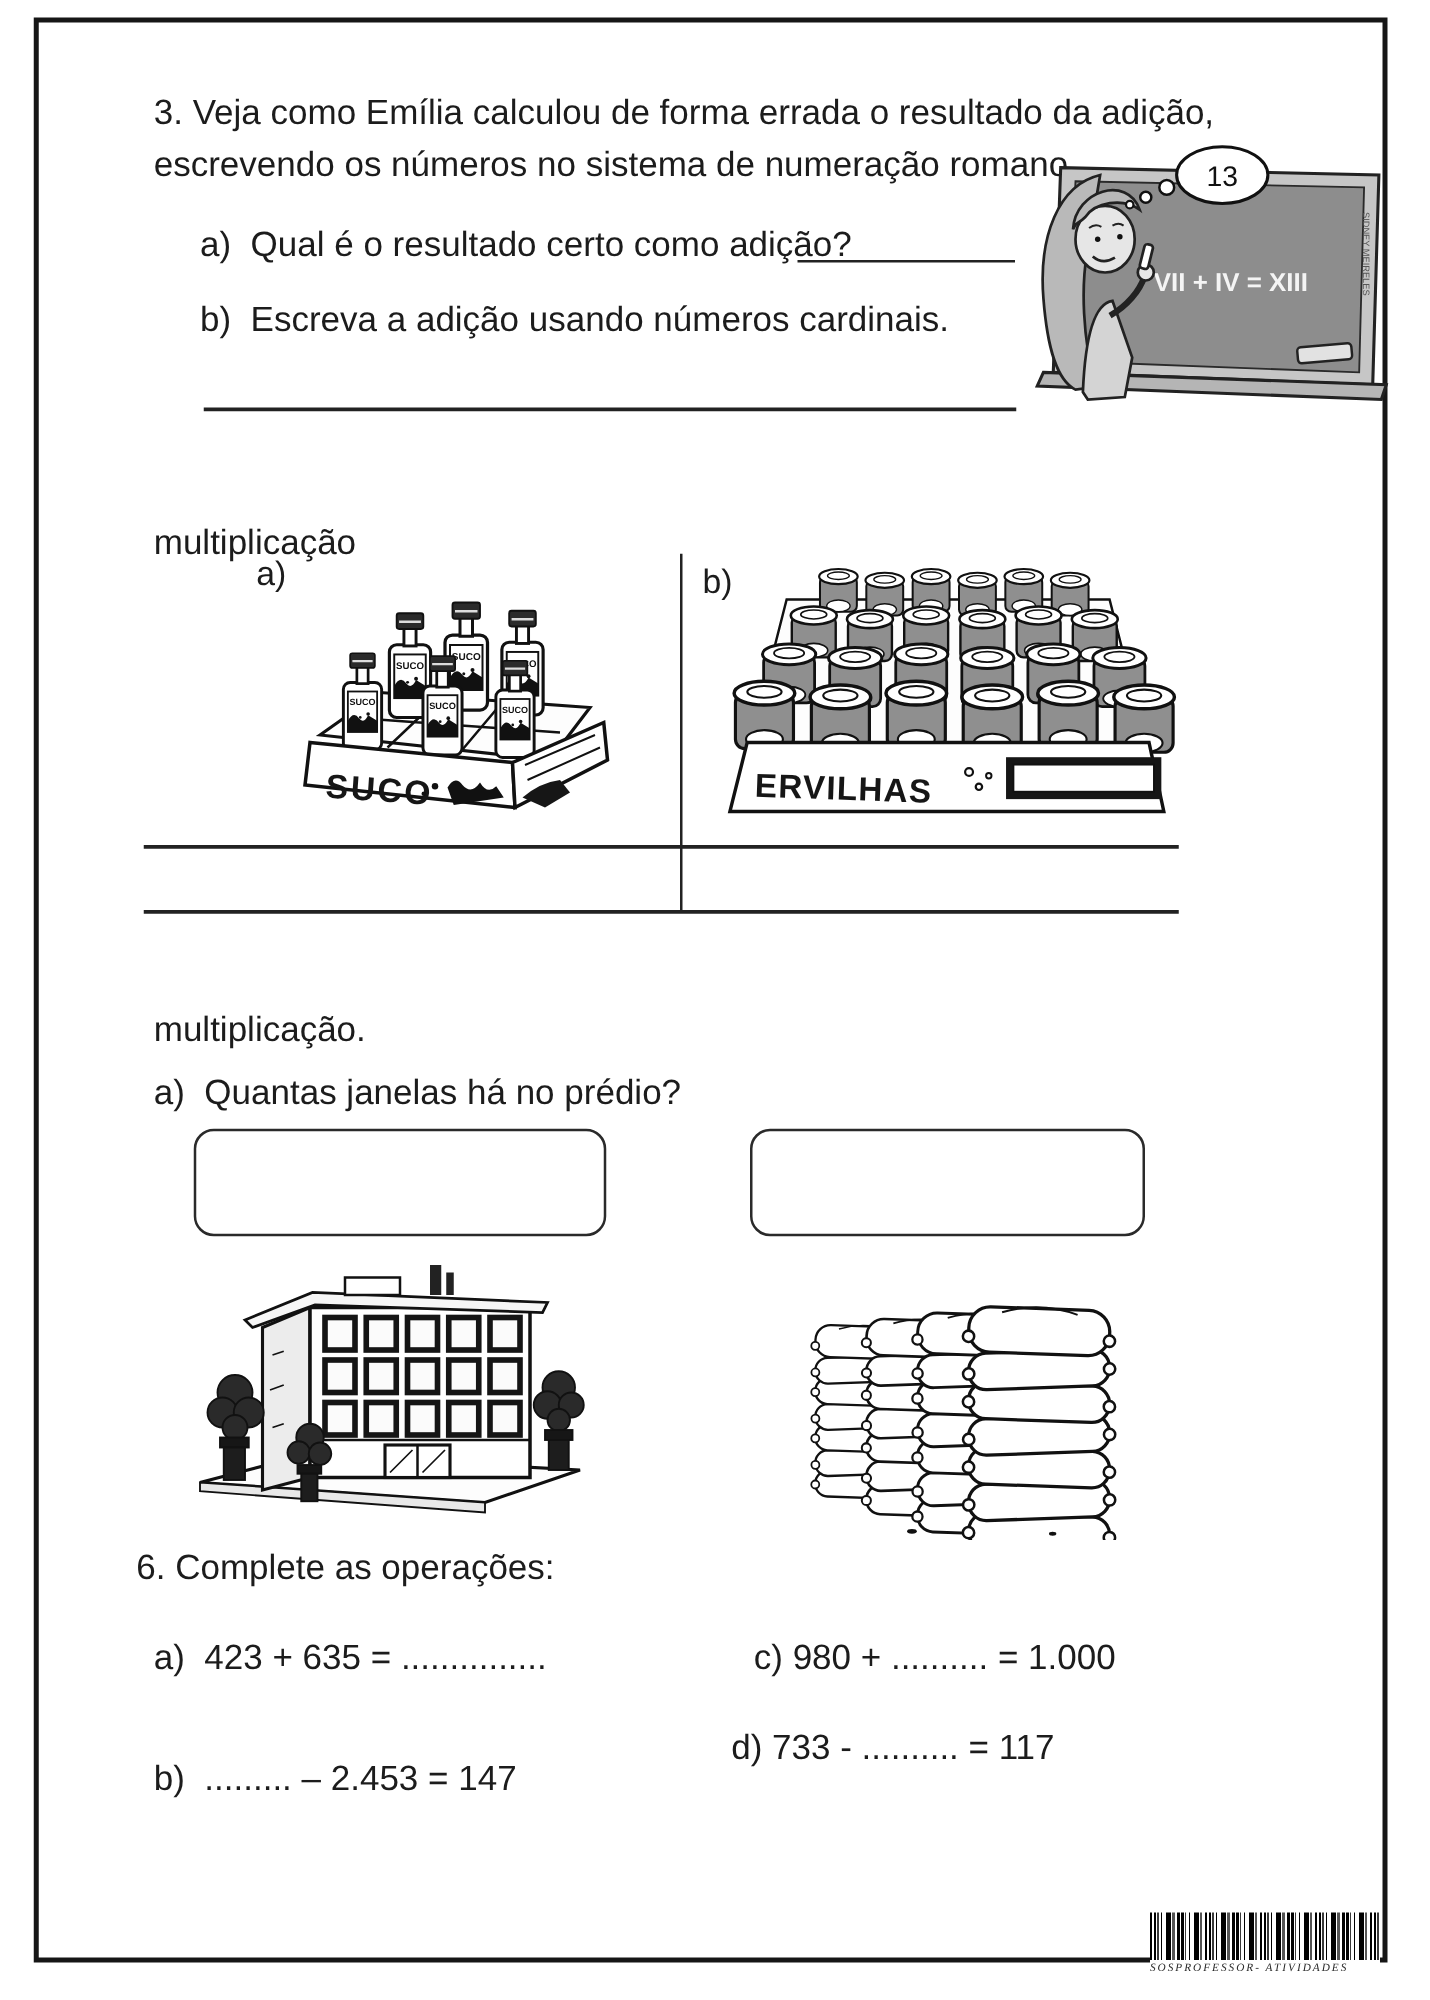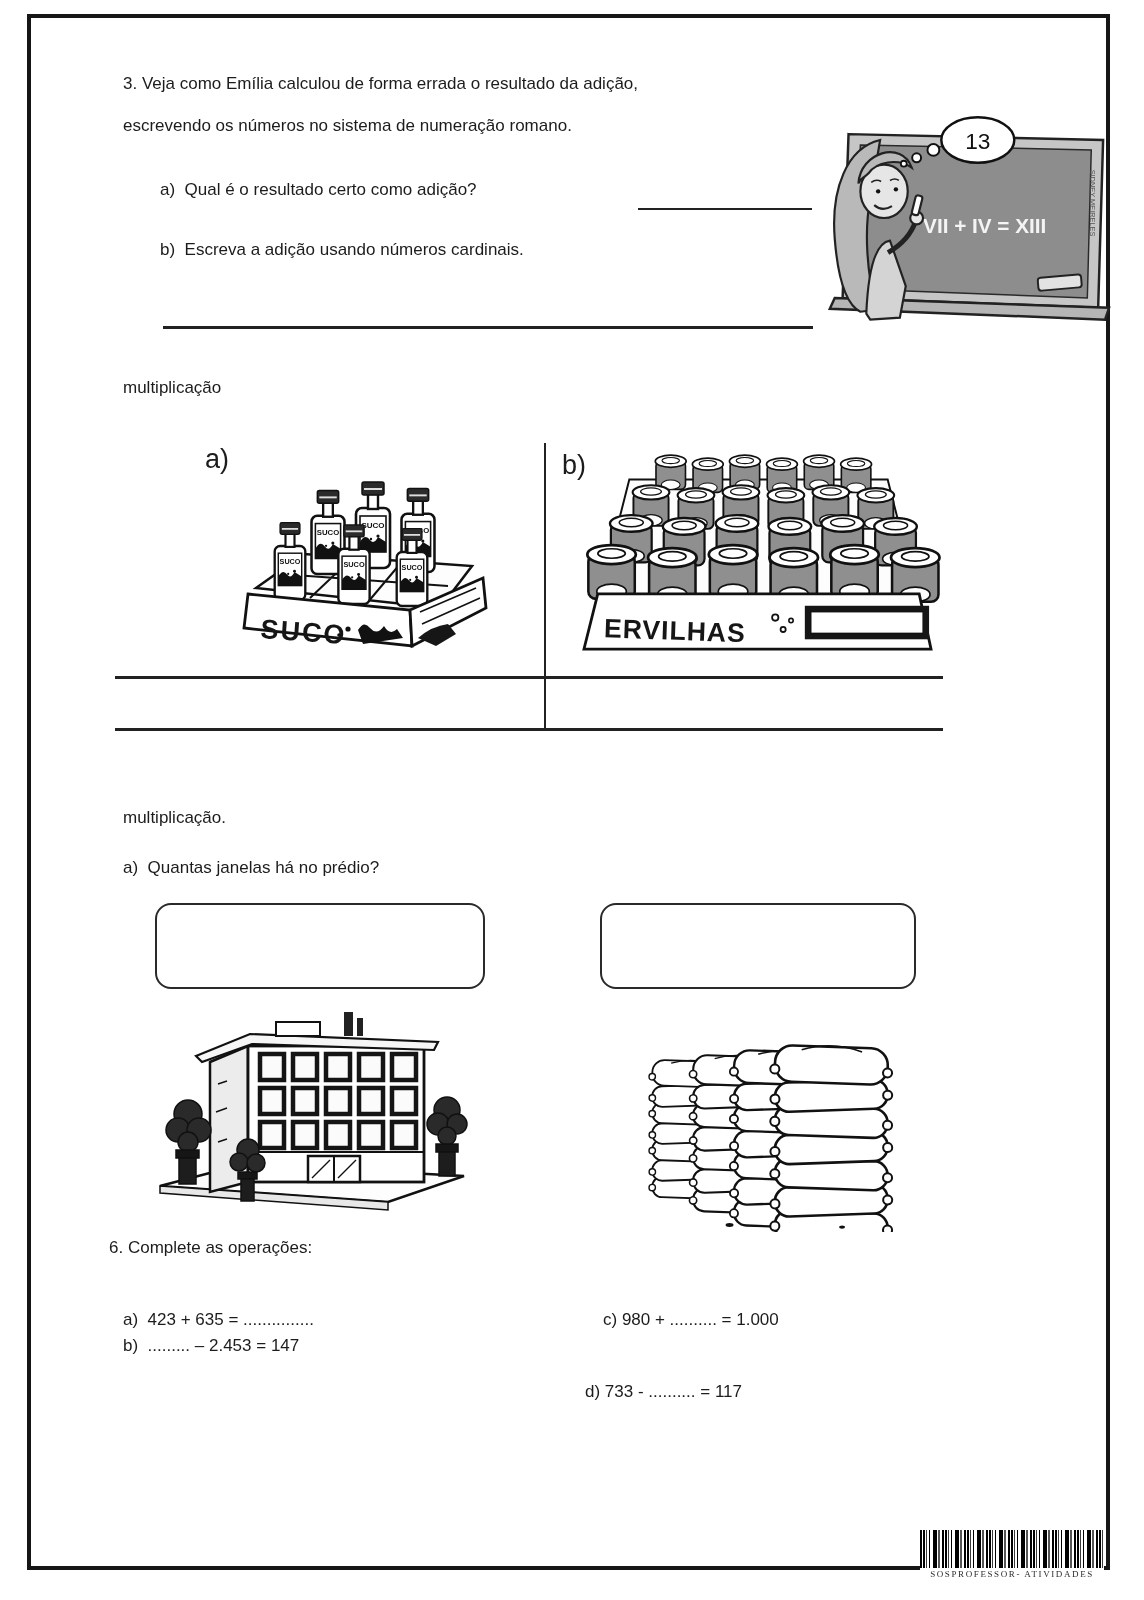--- a/index.html
+++ b/index.html
@@ -1,33 +1,33 @@
 <!DOCTYPE html>
 <html><head>
 <meta charset="utf-8">
 <style>
   html,body{margin:0;padding:0;background:#fff;}
   .page{position:relative;width:1144px;height:1600px;background:#fff;overflow:hidden;
         font-family:"Liberation Sans",sans-serif;color:#1c1c1c;}
   .frame{position:absolute;left:27px;top:14px;width:1083px;height:1556px;
          border:4px solid #161616;box-sizing:border-box;z-index:1;}
-  .t{position:absolute;white-space:pre;font-size:17px;line-height:1.15;z-index:2;}
+  .t{position:absolute;white-space:pre;font-size:28px;line-height:1.15;z-index:2;}
   .lbl{position:absolute;white-space:pre;font-size:27px;z-index:2;}
   .hline{position:absolute;border-top:3px solid #222;z-index:2;}
   .uline{position:absolute;border-top:2px solid #222;z-index:2;}
   .vline{position:absolute;border-left:2px solid #222;z-index:2;}
   .abox{position:absolute;border:2.5px solid #2a2a2a;border-radius:16px;background:#fff;z-index:2;}
   .illus{position:absolute;z-index:2;}
   .barcode-patch{position:absolute;left:933px;top:1558px;width:158px;height:14px;background:#fff;z-index:2;}
   .barcode{position:absolute;left:920px;top:1530px;width:184px;z-index:3;background:#fff;}
   .barcode .bars{height:38px;background:repeating-linear-gradient(90deg,
       #000 0 2px,#fff 2px 3px,#000 3px 5px,#fff 5px 6px,#3a3a3a 6px 7px,#fff 7px 9px,
       #000 9px 10px,#fff 10px 13px,#000 13px 17px,#fff 17px 18px,#555 18px 20px,#fff 20px 22px);}
   .barcode .btext{font-family:"Liberation Serif",serif;font-size:9px;letter-spacing:1.6px;
-      text-align:center;color:#2b2b2b;margin-top:1px;white-space:pre;}
+      text-align:left;color:#2b2b2b;margin-top:1px;white-space:pre;font-style:italic;}
   svg text{font-family:"Liberation Sans",sans-serif;}
 </style>
 </head>
 <body>
 
 <div class="page">
   <div class="frame"></div>
 
   <div class="t" style="left:123px;top:74px">3. Veja como Emília calculou de forma errada o resultado da adição,</div>
   <div class="t" style="left:123px;top:116px">escrevendo os números no sistema de numeração romano.</div>
@@ -59,21 +59,21 @@
     </g>
     <g>
       <circle cx="90" cy="52" r="3" fill="#fff" stroke="#111" stroke-width="1.8"></circle>
       <circle cx="103" cy="46" r="4.5" fill="#fff" stroke="#111" stroke-width="2"></circle>
       <circle cx="120" cy="38" r="6" fill="#fff" stroke="#111" stroke-width="2"></circle>
       <ellipse cx="165" cy="28" rx="37" ry="23" fill="#fff" stroke="#111" stroke-width="2.5"></ellipse>
       <text x="165" y="37" font-size="23" text-anchor="middle" fill="#111">13</text>
     </g>
   </svg>
 
-  <div class="t" style="left:123px;top:378px">multiplicação</div>
+  <div class="t" style="left:123px;top:418px">multiplicação</div>
   <div class="lbl" style="left:205px;top:444px">a)</div>
   <div class="lbl" style="left:562px;top:450px">b)</div>
 
   <svg class="illus" style="left:240px;top:452px" width="255" height="200" viewBox="0 0 255 200">
     <polygon points="16,136 64,102 232,114 200,156" fill="#fdfdfd" stroke="#111" stroke-width="2.5"></polygon>
     <path d="M70,146 L108,110 M128,150 L160,112 M40,122 L208,134" stroke="#111" stroke-width="2" fill="none"></path>
     <g id="bottles">
         <g transform="translate(88,122) scale(0.97)">
           <rect x="-17" y="-60" width="34" height="60" rx="6" fill="#fff" stroke="#111" stroke-width="2.6"></rect>
           <rect x="-5" y="-74" width="10" height="15" fill="#fff" stroke="#111" stroke-width="2.4"></rect>
@@ -520,21 +520,21 @@
           <path d="M-30,-18 q30,-10 60,0" fill="none" stroke="#111" stroke-width="1.6"></path>
         </g>
       </g>
     <ellipse cx="96" cy="228" rx="4" ry="2" fill="#111"></ellipse>
     <ellipse cx="210" cy="230" rx="3" ry="1.6" fill="#111"></ellipse>
   </svg>
 
   <div class="t" style="left:109px;top:1238px">6. Complete as operações:</div>
   <div class="t" style="left:123px;top:1310px">a)  423 + 635 = ...............</div>
   <div class="t" style="left:603px;top:1310px">c) 980 + .......... = 1.000</div>
-  <div class="t" style="left:123px;top:1336px">b)  ......... – 2.453 = 147</div>
+  <div class="t" style="left:123px;top:1407px">b)  ......... – 2.453 = 147</div>
   <div class="t" style="left:585px;top:1382px">d) 733 - .......... = 117</div>
 
   <div class="barcode-patch"></div>
   <div class="barcode">
     <div class="bars"></div>
     <div class="btext">SOSPROFESSOR- ATIVIDADES</div>
   </div>
 </div>
 
 </body></html>

